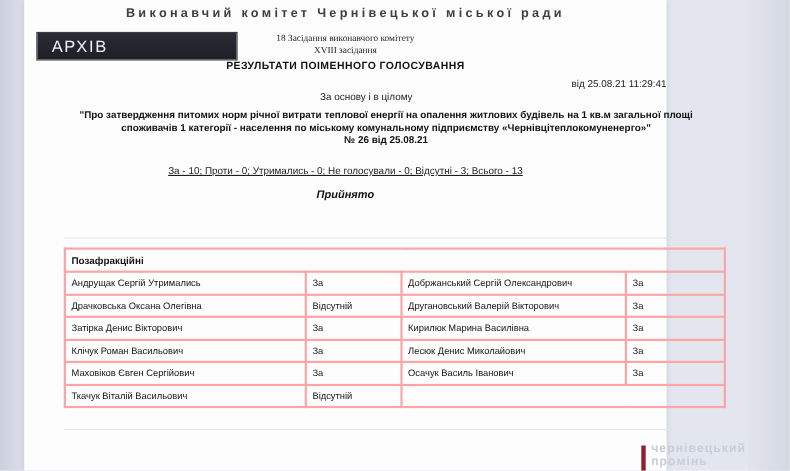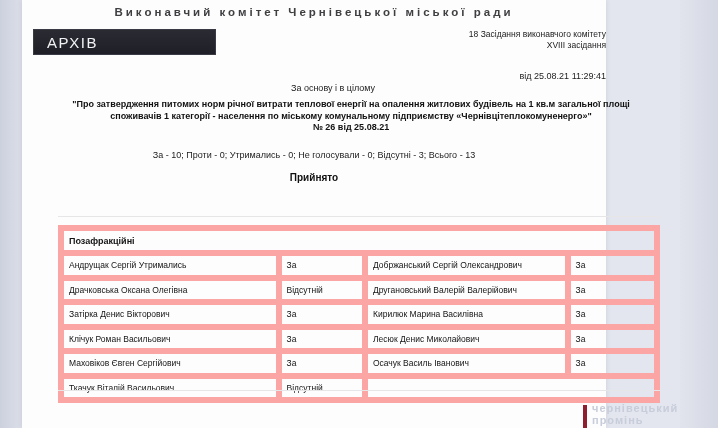--- a/index.html
+++ b/index.html
@@ -22,56 +22,56 @@
   .archive-badge{
     position:absolute;left:11px;top:29px;width:183px;height:26px;
     background:linear-gradient(to bottom,#2b2b34,#1f1f27);
     border:1px solid #3a3a44;box-sizing:border-box;
     display:flex;align-items:center;padding-left:13px;
   }
   .archive-badge span{
     color:#f2f2f4;font-size:15px;letter-spacing:1.5px;font-weight:400;
   }
   .session-block{
-    position:absolute;top:29px;left:0;width:100%;text-align:right;
-    font-size:8.5px;line-height:11px;color:#1c1c1c;
+    position:absolute;top:29px;left:0;width:100%;text-align:center;
+    font-size:8.5px;line-height:11px;color:#1c1c1c;font-family:Liberation Serif, serif;
   }
   .results-title{
     position:absolute;top:55px;left:0;width:100%;text-align:center;
     font-size:9.5px;font-weight:700;letter-spacing:0.4px;color:#111;
   }
   .datetime{
     position:absolute;top:71px;left:0;width:100%;text-align:right;
     font-size:9px;color:#1c1c1c;
   }
   .basis{
     position:absolute;top:82.5px;left:0;width:100%;text-align:center;
     font-size:9px;color:#1c1c1c;margin-left:19px;
   }
   .decision{
     position:absolute;top:99px;left:29px;width:600px;text-align:center;
     font-size:9px;font-weight:700;line-height:11.5px;color:#111;
   }
   .summary{
     position:absolute;top:150px;left:0;width:100%;text-align:center;
-    font-size:9px;color:#1c1c1c;
+    font-size:9px;color:#1c1c1c;text-decoration:underline;
   }
   .status{
     position:absolute;top:172px;left:0;width:100%;text-align:center;
-    font-size:10px;font-weight:700;color:#111;
+    font-size:10px;font-weight:700;color:#111;font-style:italic;
   }
   .hairline{position:absolute;left:36px;width:602px;height:1px;background:#e6e6e8;}
   .hairline.top{top:216px;}
   .hairline.bottom{top:390px;}
   table.votes{
     position:absolute;left:36px;top:225px;width:602px;
     border-collapse:collapse;table-layout:fixed;
   }
   table.votes td{
-    border:6px solid #fca5a5;
+    border:2px solid #fca5a5;
     font-size:8.5px;color:#141414;
     padding:0 0 0 5px;height:18.5px;vertical-align:middle;
     overflow:hidden;white-space:nowrap;
   }
   table.votes td.group{font-weight:700;font-size:9px;height:19px;}
   col.c-name1{width:36.5%;} col.c-vote1{width:14.5%;}
   col.c-name2{width:34%;}  col.c-vote2{width:15%;}
   .watermark{
     position:absolute;left:583px;top:403px;display:flex;align-items:flex-start;
   }
@@ -94,20 +94,21 @@
 
     <div class="archive-badge">
       <span>АРХІВ</span>
     </div>
 
     <div class="session-block">
       <div>18 Засідання виконавчого комітету</div>
       <div>XVIII засідання</div>
     </div>
 
+    <div class="results-title">РЕЗУЛЬТАТИ ПОІМЕННОГО ГОЛОСУВАННЯ</div>
 
     <div class="datetime">від 25.08.21 11:29:41</div>
 
     <div class="basis">За основу і в цілому</div>
 
     <div class="decision">
       <div>"Про затвердження питомих норм річної витрати теплової енергії на опалення житлових будівель на 1 кв.м загальної площі споживачів 1 категорії - населення по міському комунальному підприємству «Чернівцітеплокомуненерго»"</div>
       <div>№ 26 від 25.08.21</div>
     </div>
 
@@ -130,21 +131,21 @@
         </tr>
         <tr>
           <td>Андрущак Сергій Утримались</td>
           <td>За</td>
           <td>Добржанський Сергій Олександрович</td>
           <td>За</td>
         </tr>
         <tr>
           <td>Драчковська Оксана Олегівна</td>
           <td>Відсутній</td>
-          <td>Другановський Валерій Валерійович</td>
+          <td>Другановський Валерій Вікторович</td>
           <td>За</td>
         </tr>
         <tr>
           <td>Затірка Денис Вікторович</td>
           <td>За</td>
           <td>Кирилюк Марина Василівна</td>
           <td>За</td>
         </tr>
         <tr>
           <td>Клічук Роман Васильович</td>

